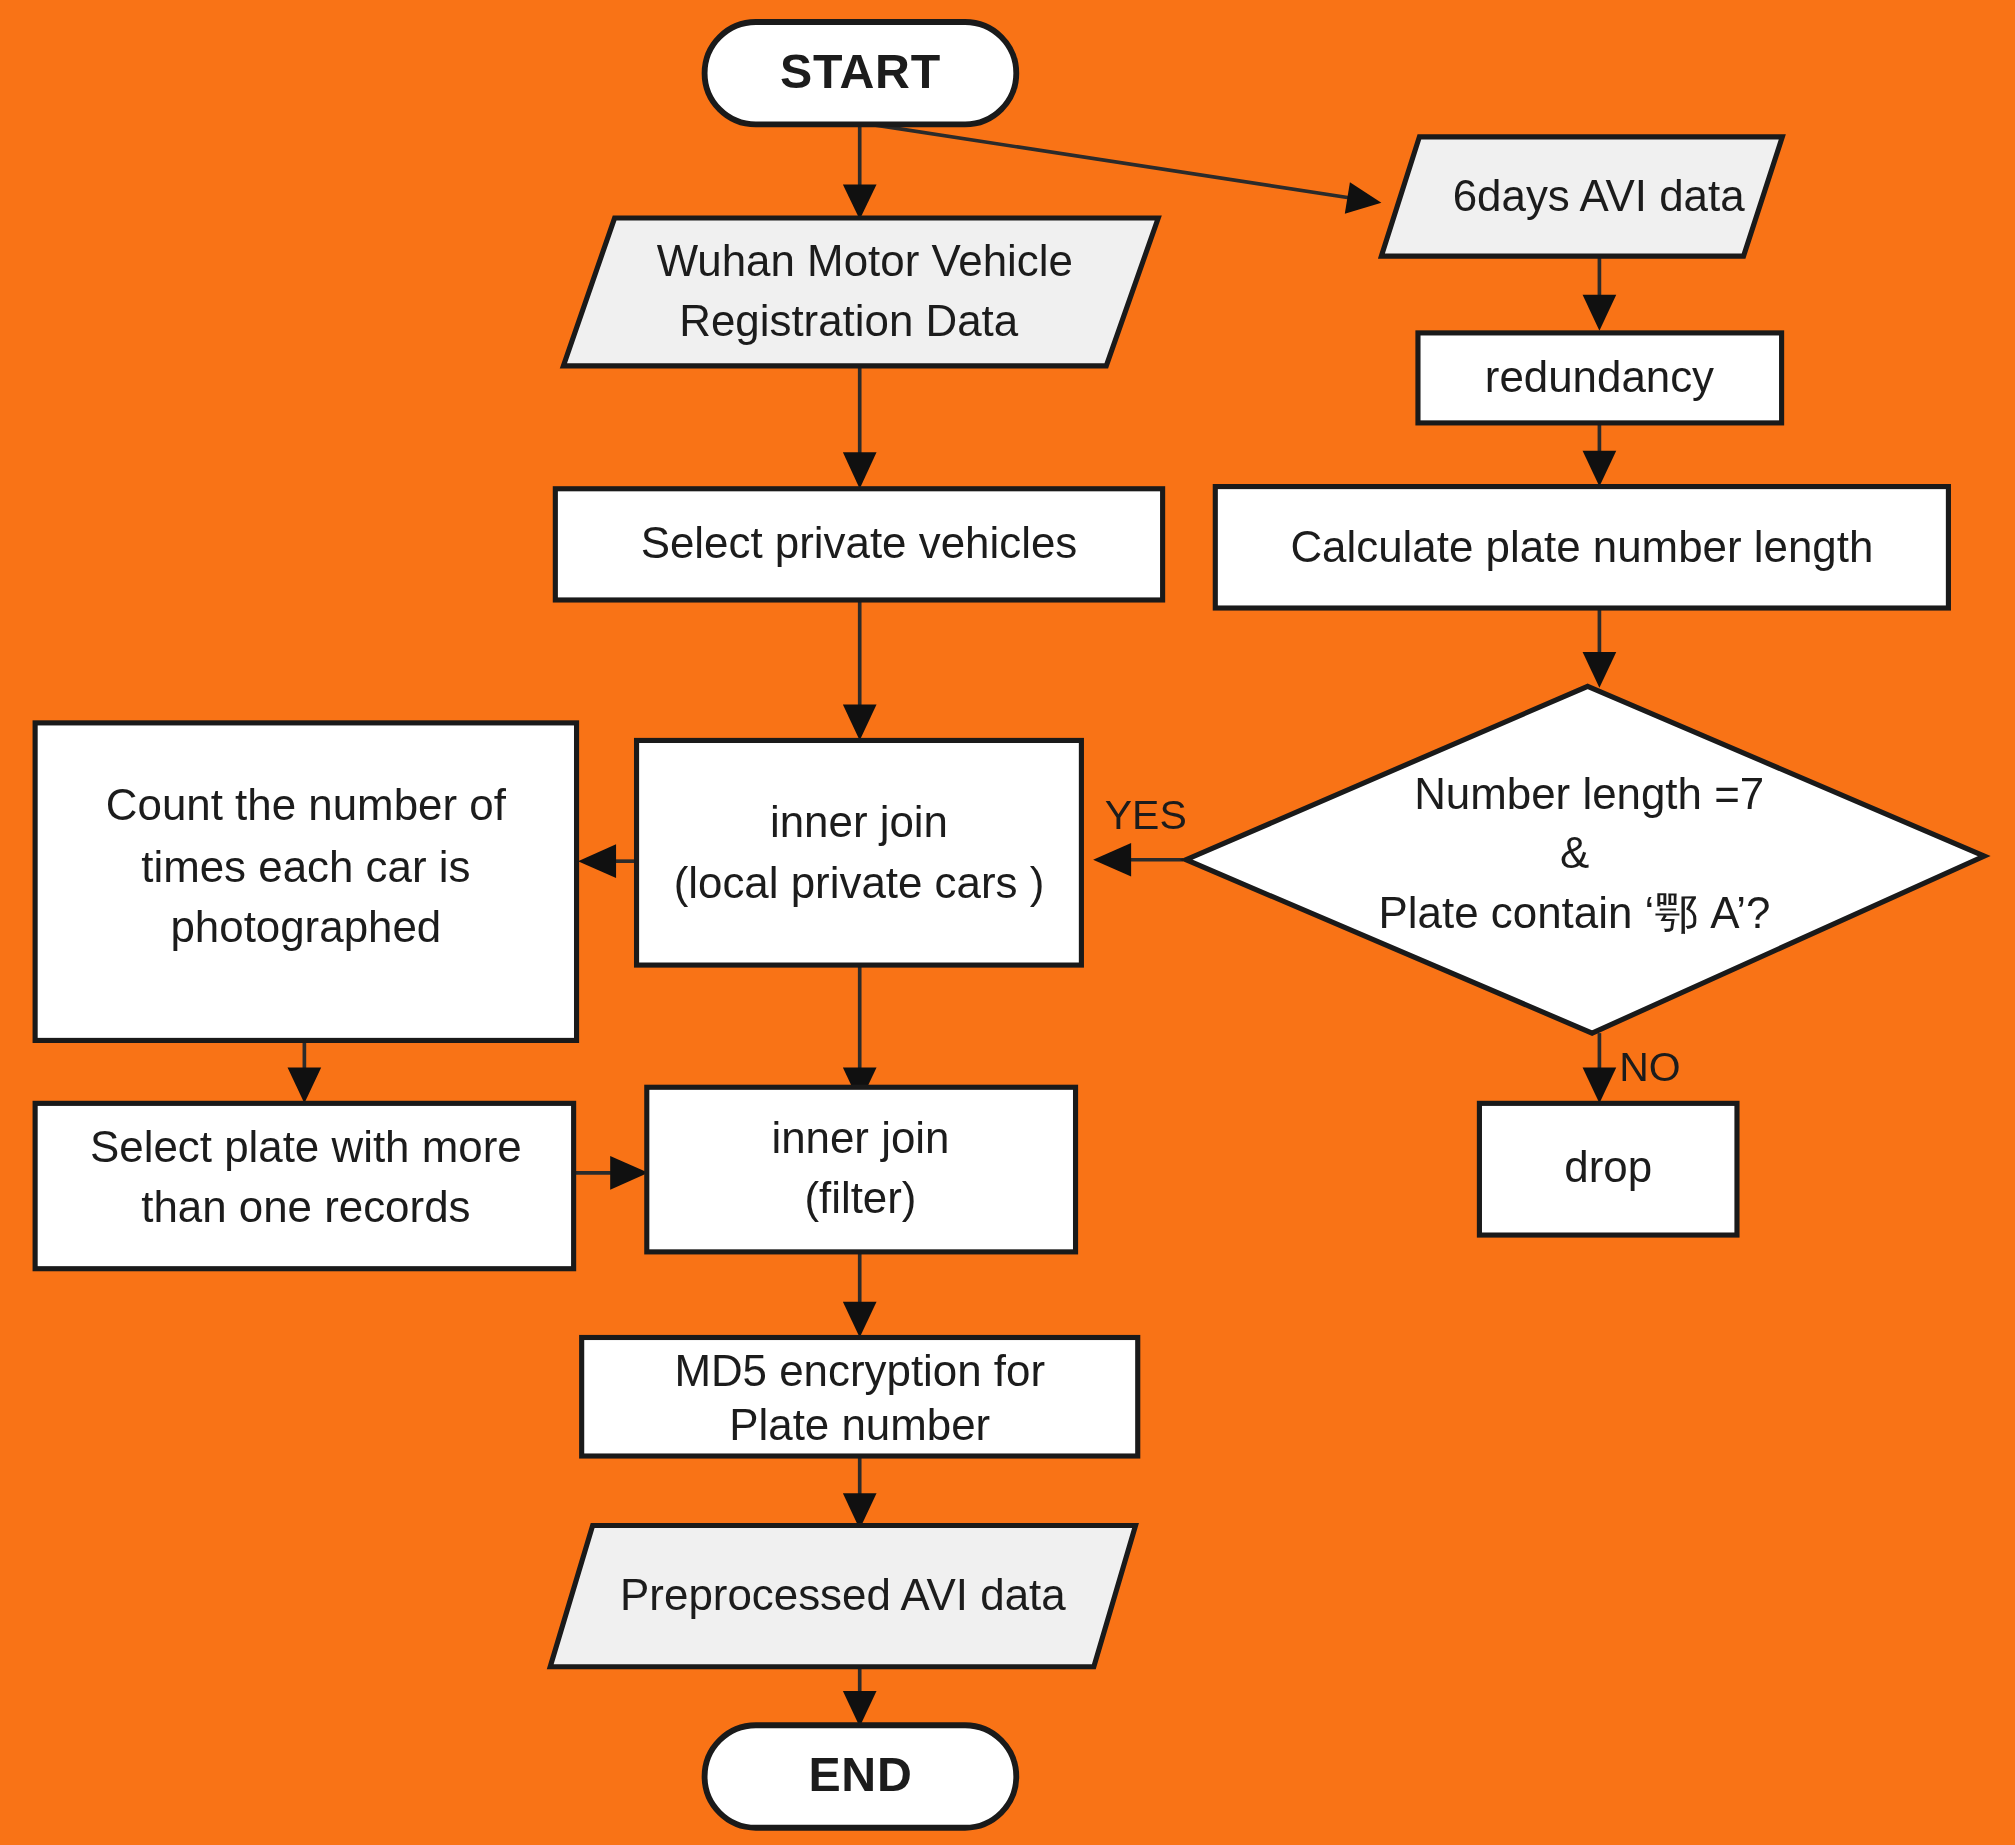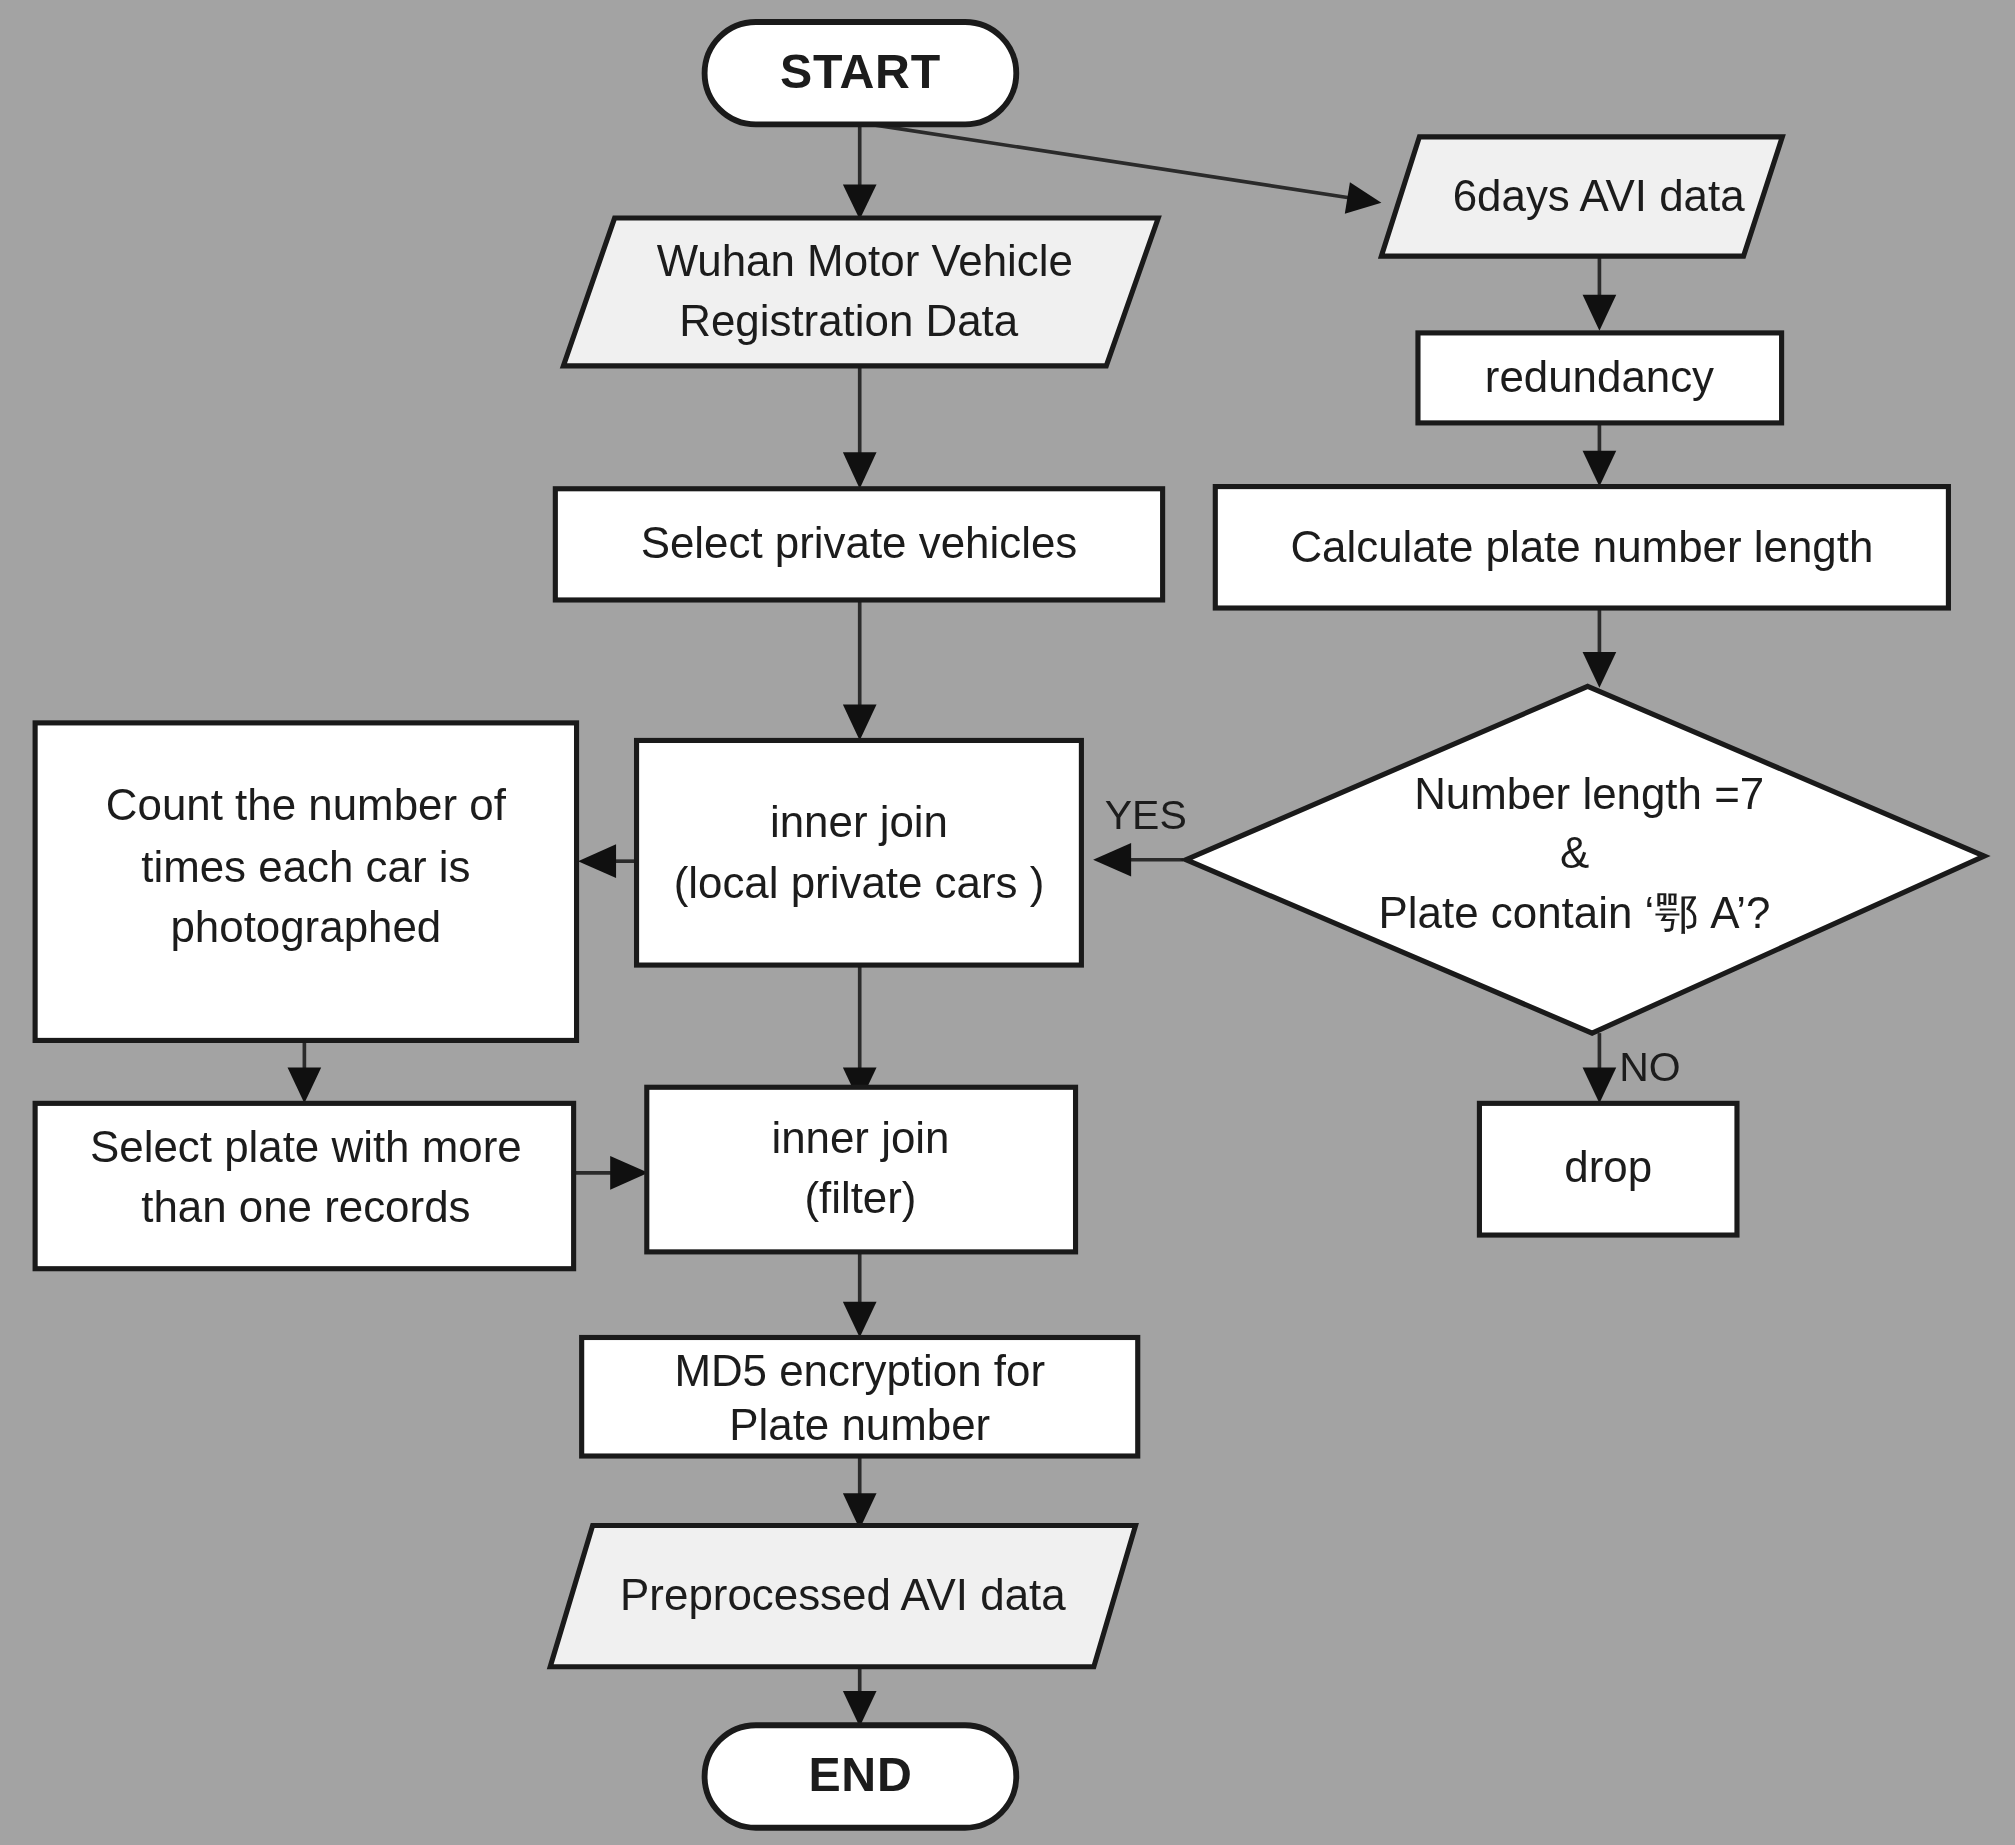--- a/index.html
+++ b/index.html
@@ -4,21 +4,21 @@
 <style>
   html, body {
     margin: 0;
     padding: 0;
     background: #ffffff;
   }
   #flow-root {
     position: relative;
     width: 2015px;
     height: 1846px;
-    background: #a3a3a3;
+    background: #f97316;
     font-family: "Liberation Sans", sans-serif;
   }
   svg#flowchart {
     display: block;
     width: 2015px;
     height: 1846px;
   }
   .shape-fill-white {
     fill: #ffffff;
     stroke: #1a1a1a;

